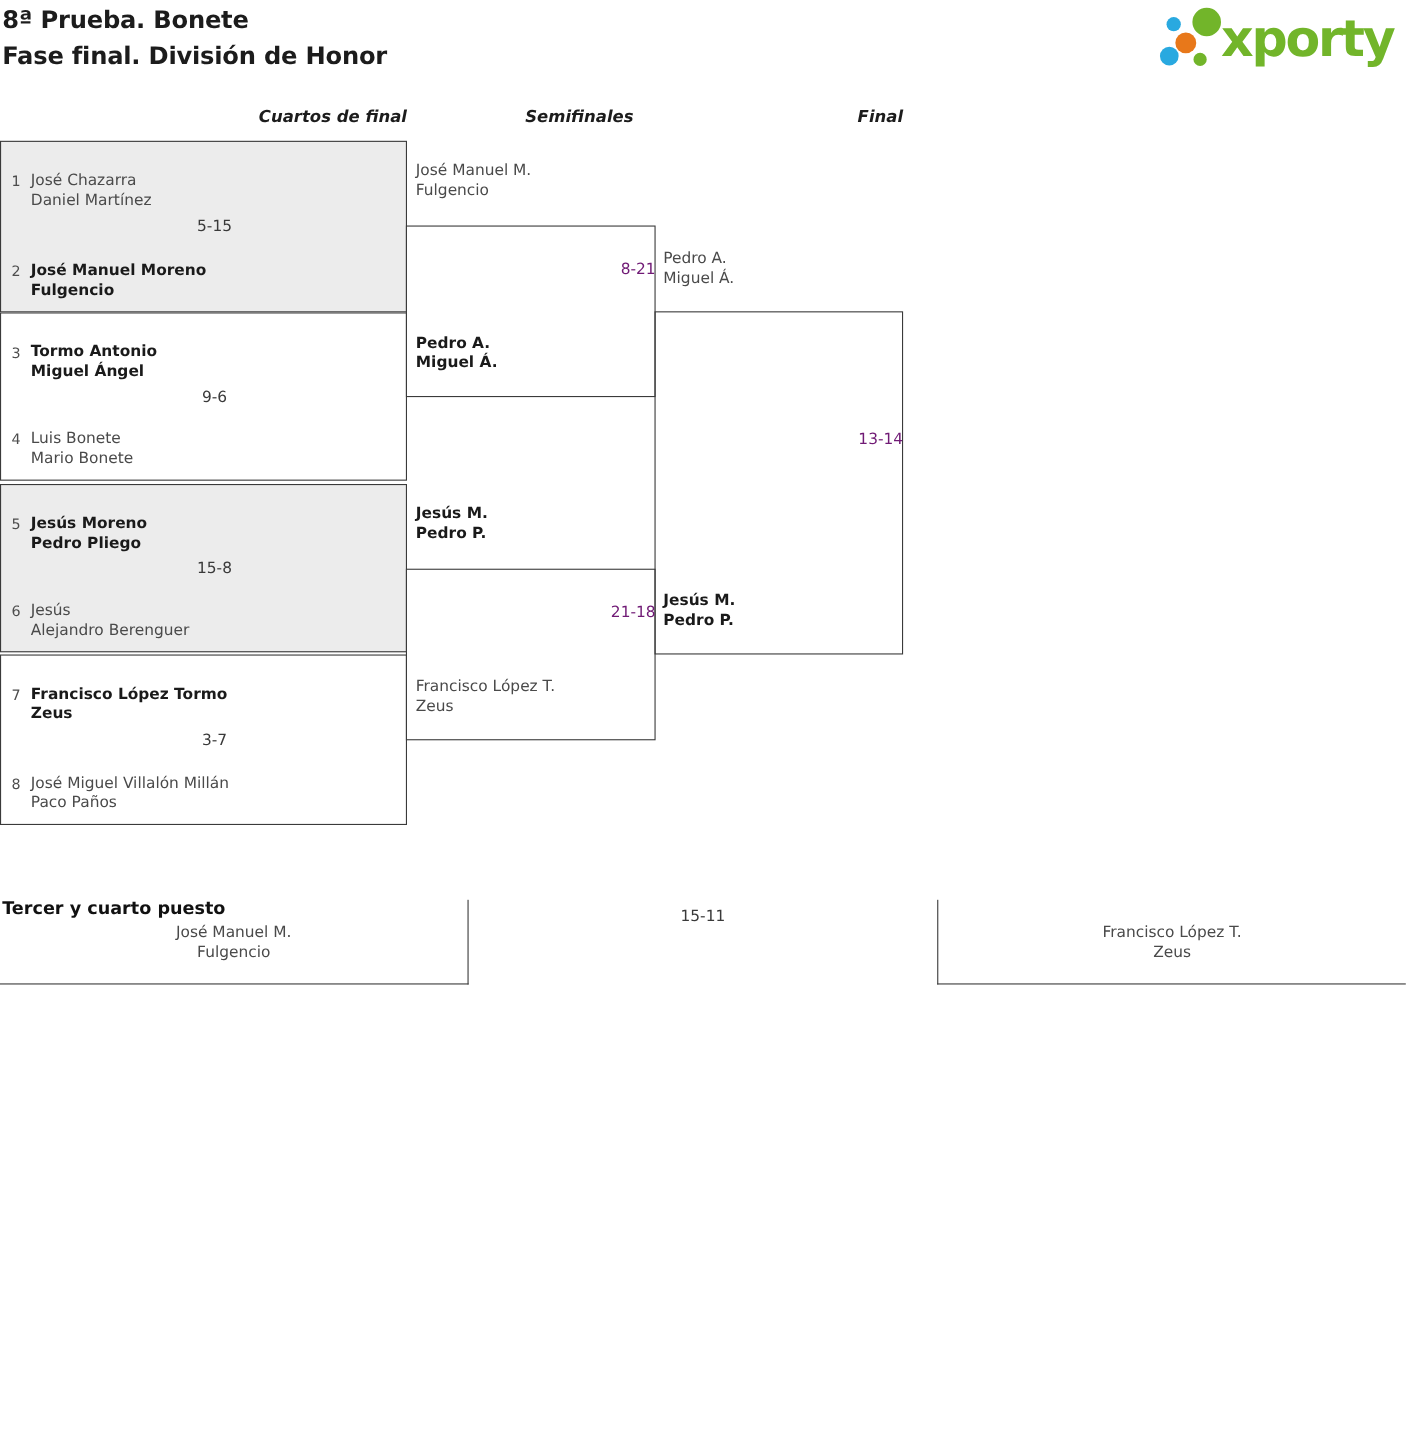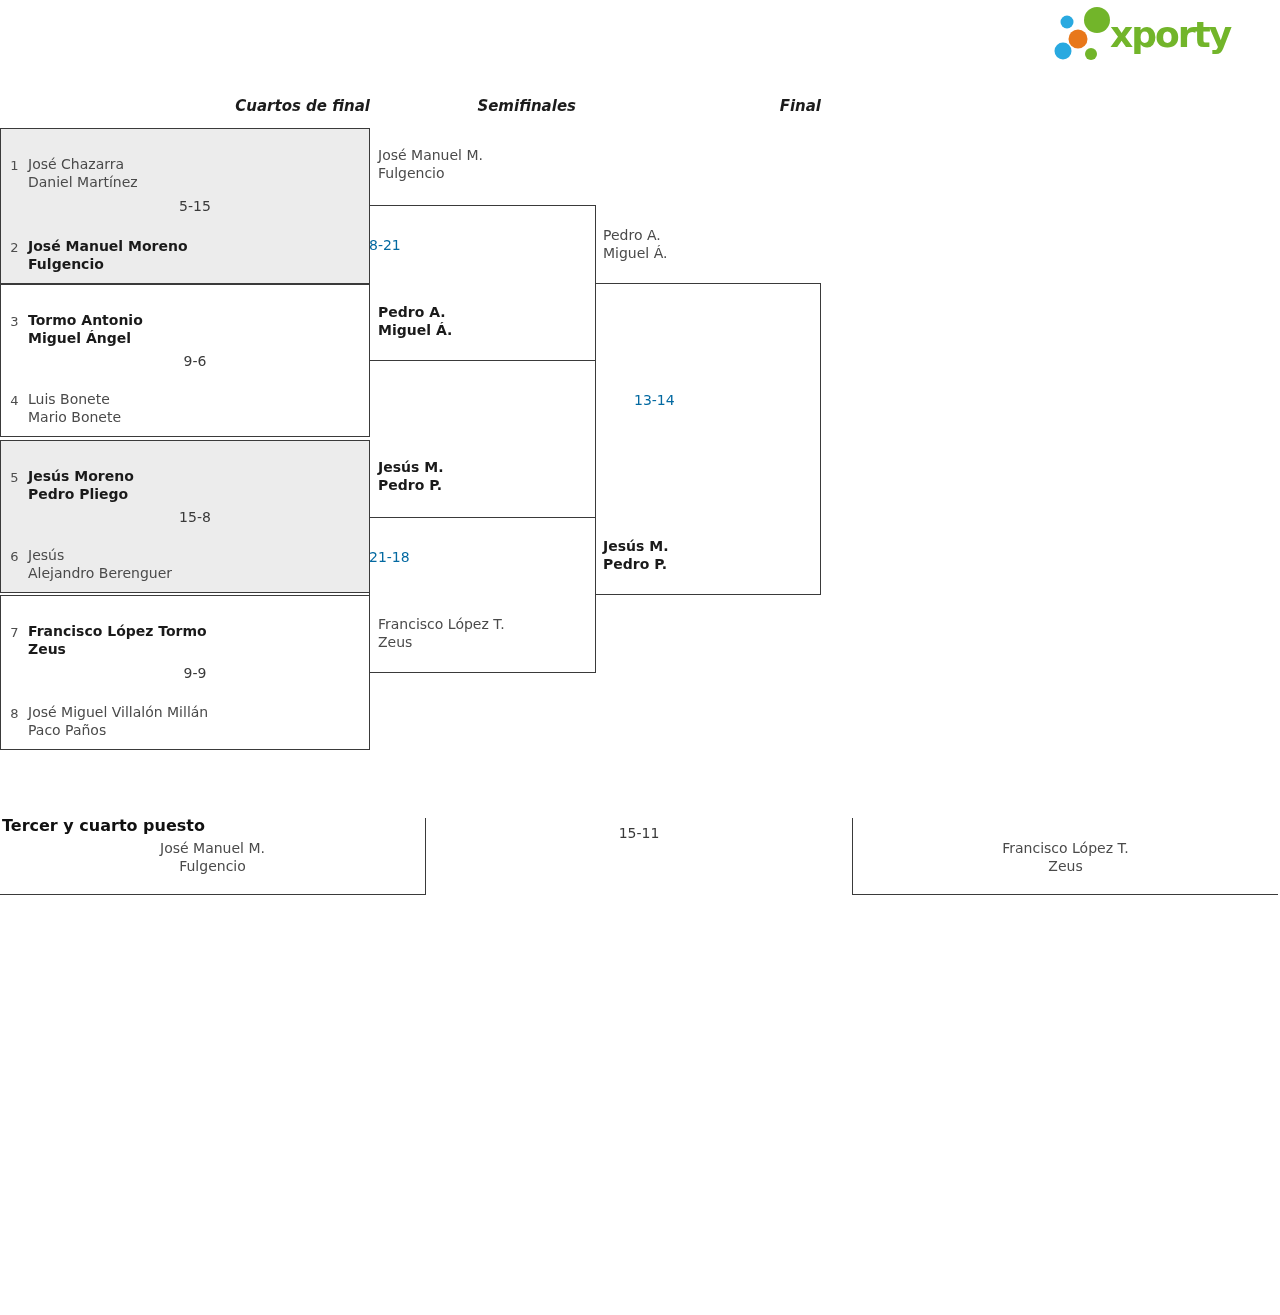--- a/index.html
+++ b/index.html
@@ -6,21 +6,21 @@
   body{font-family:"DejaVu Sans","Liberation Sans",sans-serif;color:#1f1f1f;}
   #canvas{position:relative;width:1280px;height:1315px;background:#ffffff;overflow:hidden;}
 
   
   .title-block{position:absolute;left:2px;top:2px;}
   .title-line{font-size:22px;font-weight:700;line-height:33px;color:#1c1c1c;letter-spacing:-0.2px;}
 
   .logo{position:absolute;left:1048px;top:0;width:232px;height:66px;}
   .logo-dots{position:absolute;left:0;top:0;}
   .logo-word{position:absolute;left:62px;top:0;height:66px;line-height:70px;
-             font-size:36px;font-weight:700;letter-spacing:-2px;color:#72b52a;}
+             font-size:46px;font-weight:700;letter-spacing:-2px;color:#72b52a;}
 
   
   .col-header{position:absolute;top:97px;text-align:right;font-size:15px;font-weight:600;color:#1c1c1c;font-style:italic;}
   .col-qf{left:0;width:370px;}
   .col-sf{left:350px;width:226px;}
   .col-f{left:595px;width:226px;}
 
   
   .match{position:absolute;left:0;width:370px;border:1px solid #3a3a3a;box-sizing:border-box;background:#ffffff;}
   .match.shaded{background:#ececec;}
@@ -40,35 +40,39 @@
 
   
   .outline-box{position:absolute;border:1px solid #3a3a3a;box-sizing:border-box;background:transparent;}
   .sf1{left:369px;top:205px;width:227px;height:156px;}
   .sf2{left:369px;top:517px;width:227px;height:156px;}
   .final-box{left:595px;top:283px;width:226px;height:312px;}
 
   
   .label{position:absolute;font-size:14px;line-height:18px;color:#4a4a4a;}
   .label.bold{font-weight:700;color:#1a1a1a;}
-  .score-float{position:absolute;text-align:left;font-size:14px;color:#0369a1;}
+  .score-float{position:absolute;text-align:right;font-size:14px;color:#701a75;}
 
   
   .tp-title{position:absolute;left:2px;top:816px;font-size:16px;font-weight:700;color:#111;}
   .tp-seg{position:absolute;top:818px;width:426px;height:77px;box-sizing:border-box;}
   .tp-left{left:0;border-right:1px solid #3a3a3a;border-bottom:1px solid #3a3a3a;}
   .tp-right{left:852px;border-left:1px solid #3a3a3a;border-bottom:1px solid #3a3a3a;}
   .tp-names{padding-top:21px;text-align:center;font-size:14px;line-height:18px;color:#4a4a4a;}
   .tp-score{position:absolute;left:426px;top:825px;width:426px;text-align:center;font-size:14px;color:#3a3a3a;}
 </style>
 </head>
 <body>
 
 <div id="canvas">
 
+  <div class="title-block">
+    <div class="title-line">8ª Prueba. Bonete</div>
+    <div class="title-line">Fase final. División de Honor</div>
+  </div>
 
   <div class="logo">
     <svg class="logo-dots" width="70" height="66" viewBox="0 0 70 66">
       <circle cx="49" cy="20" r="13" fill="#72b52a"></circle>
       <circle cx="19" cy="22" r="6.5" fill="#29a9e0"></circle>
       <circle cx="30" cy="39" r="9.5" fill="#e8781a"></circle>
       <circle cx="15" cy="51" r="8.5" fill="#29a9e0"></circle>
       <circle cx="43" cy="54" r="6" fill="#72b52a"></circle>
     </svg>
     <span class="logo-word">xporty</span>
@@ -133,21 +137,21 @@
   </div>
 
   <div class="match qf4">
     <div class="pair top bold">
       <span class="seed">7</span>
       <div class="names">
         <div>Francisco López Tormo</div>
         <div>Zeus</div>
       </div>
     </div>
-    <div class="score-center">9-9</div>
+    <div class="score-center">3-7</div>
     <div class="pair bottom">
       <span class="seed">8</span>
       <div class="names">
         <div>José Miguel Villalón Millán</div>
         <div>Paco Paños</div>
       </div>
     </div>
   </div>
 
   <div class="outline-box sf1"></div>
@@ -171,21 +175,21 @@
   <div class="score-float" style="left:369px;top:549px;width:227px;">21-18</div>
   <div class="label" style="left:378px;top:615px;">
     <div>Francisco López T.</div>
     <div>Zeus</div>
   </div>
 
   <div class="label" style="left:603px;top:226px;">
     <div>Pedro A.</div>
     <div>Miguel Á.</div>
   </div>
-  <div class="score-float" style="left:595px;top:392px;width:226px;padding-left:39px;">13-14</div>
+  <div class="score-float" style="left:595px;top:392px;width:226px;">13-14</div>
   <div class="label bold" style="left:603px;top:537px;">
     <div>Jesús M.</div>
     <div>Pedro P.</div>
   </div>
 
   <div class="tp-title">Tercer y cuarto puesto</div>
 
   <div class="tp-seg tp-left">
     <div class="tp-names">
       <div>José Manuel M.</div>

